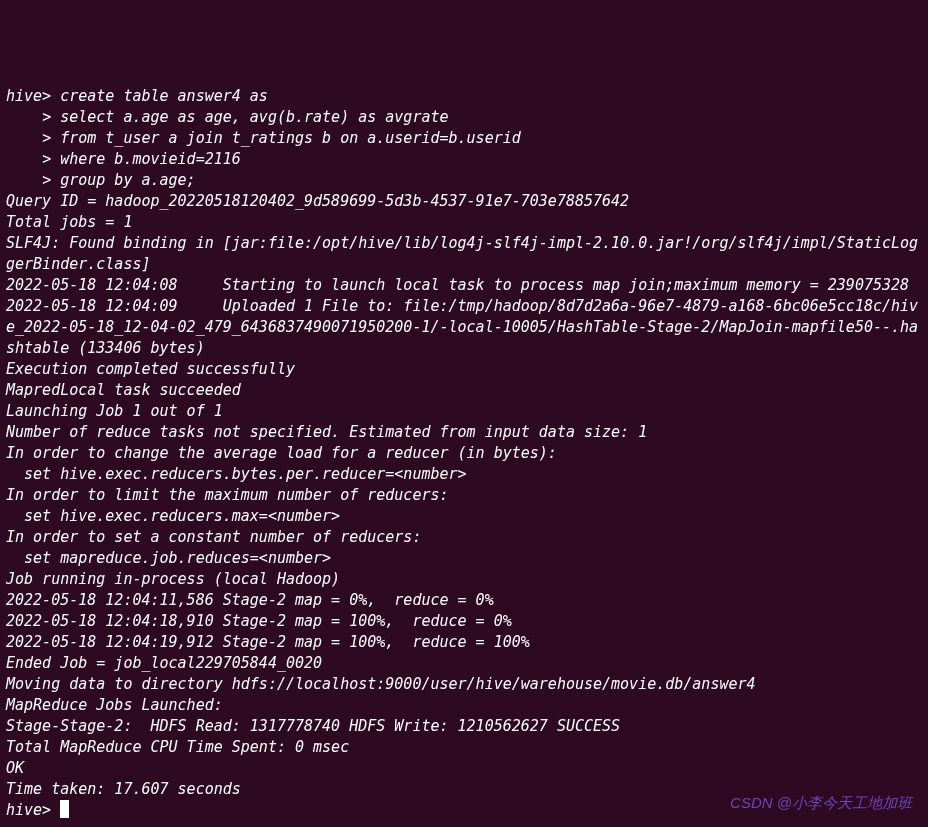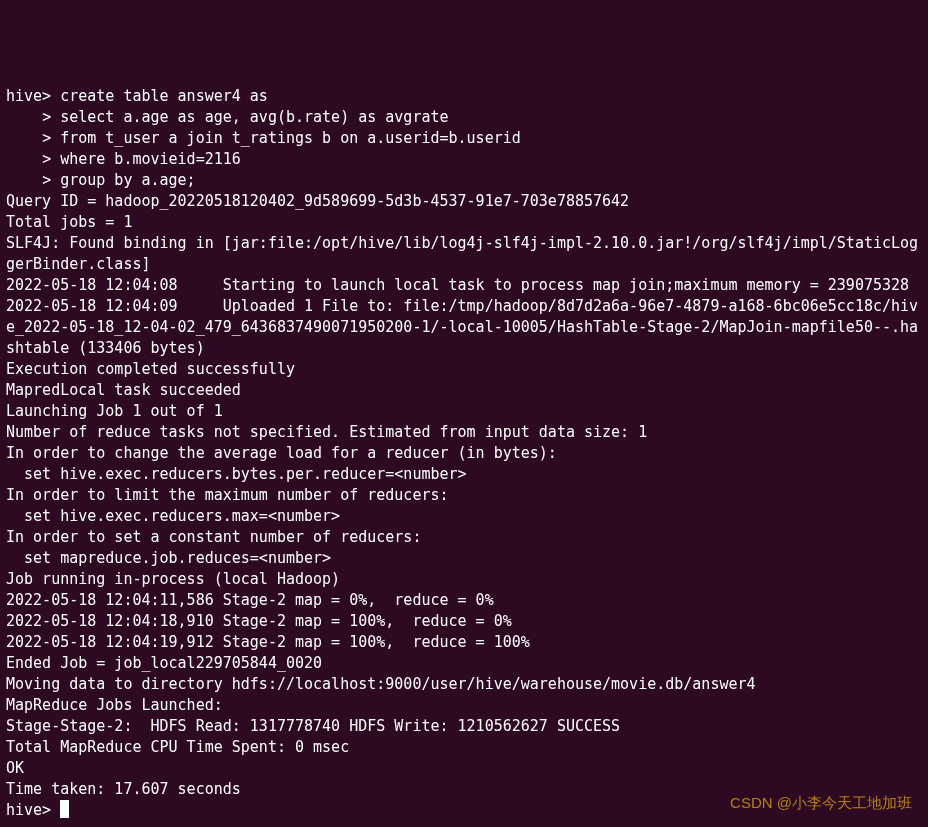--- a/index.html
+++ b/index.html
@@ -15,34 +15,35 @@
       line-height: 1.4;
       padding: 2px 6px;
       width: 928px;
       height: 827px;
       overflow: hidden;
       white-space: pre-wrap;
       word-break: break-all;
     }
     .terminal {
       position: relative;
+      font-style: italic;
     }
     .cursor {
       display: inline-block;
       width: 9px;
       height: 18px;
       background-color: #ffffff;
       vertical-align: text-bottom;
       margin-bottom: 1px;
     }
     .watermark {
       position: absolute;
       bottom: 8px;
       right: 10px;
-      color: #eab308;
+      color: #8b5cf6;
       font-size: 15px;
       font-family: sans-serif;
       opacity: 0.7;
     }
     .line {
       display: block;
     }
   </style>
 </head>
 <body>

